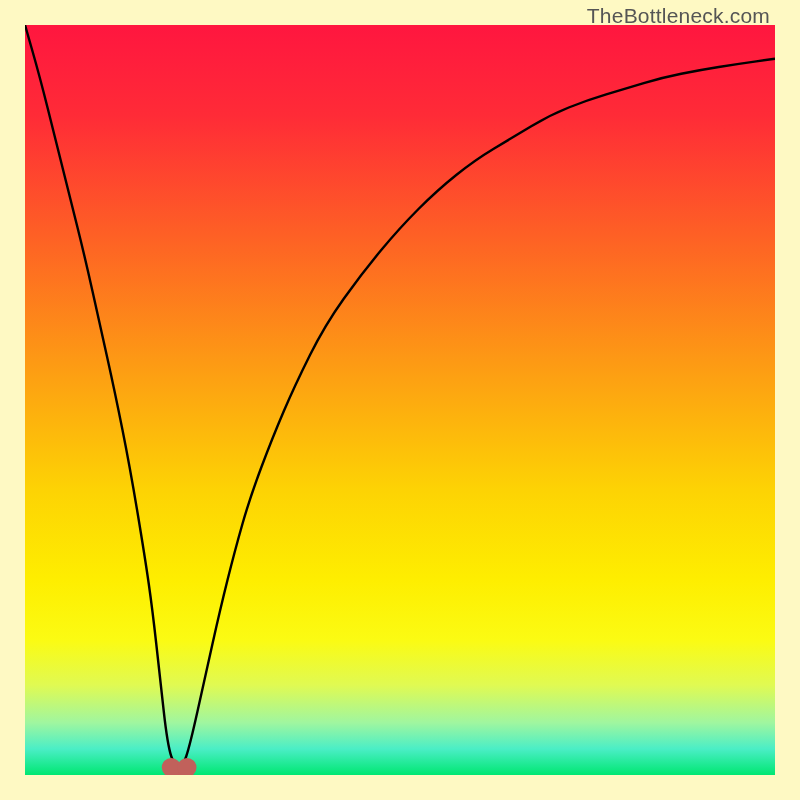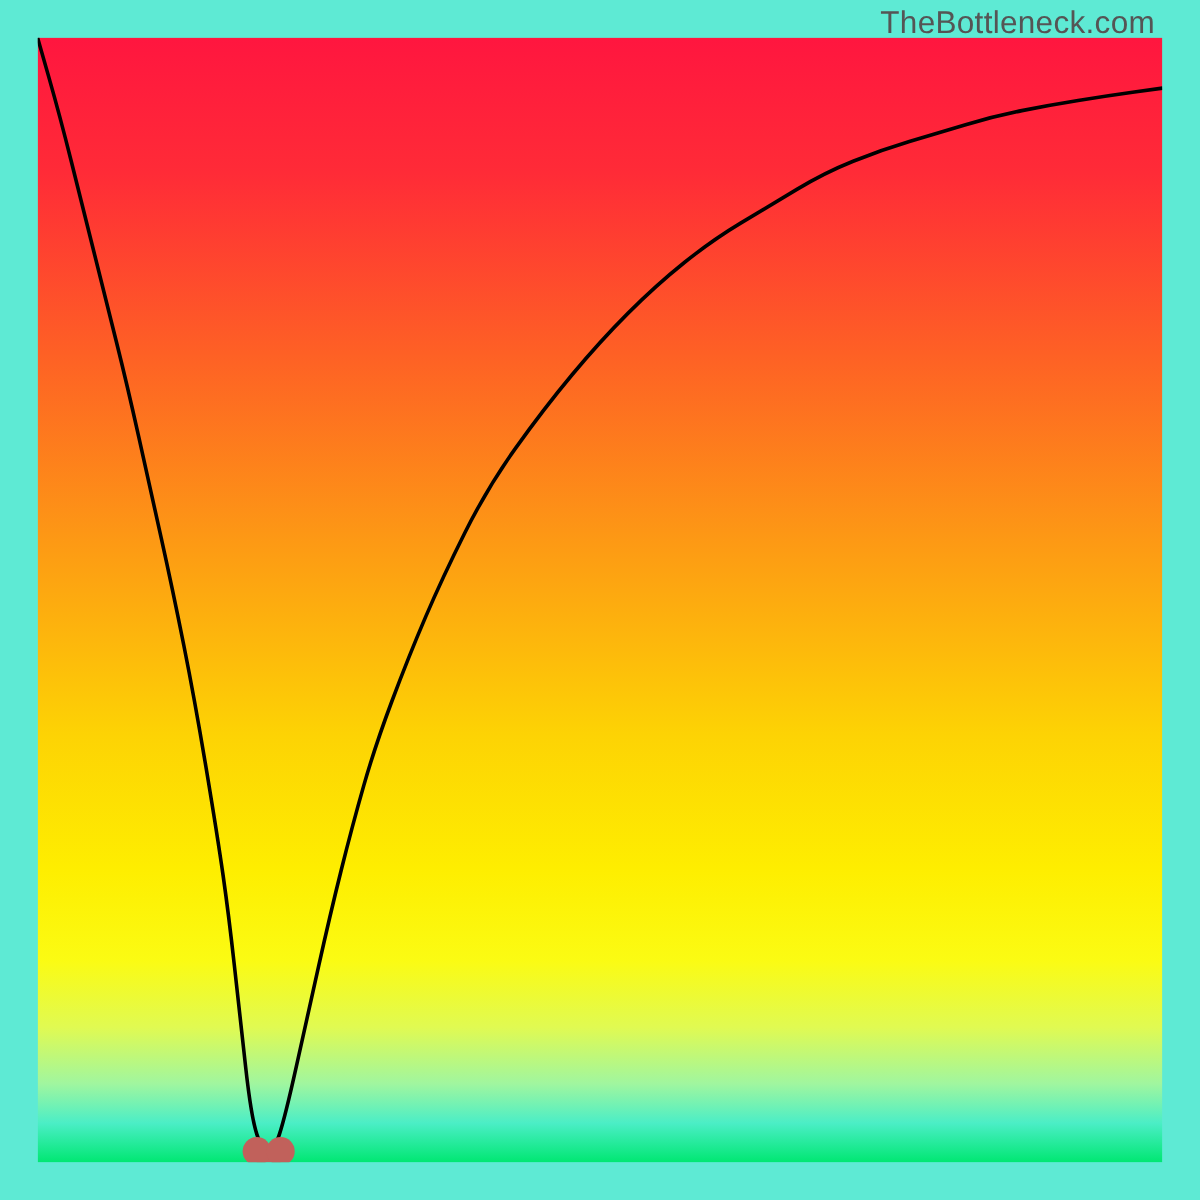--- a/index.html
+++ b/index.html
@@ -8,21 +8,21 @@
     width: 800px;
     height: 800px;
     overflow: hidden;
     background: #000;
     font-family: Arial, Helvetica, sans-serif;
   }
   .frame {
     position: absolute;
     left: 0; top: 0;
     width: 800px; height: 800px;
-    background: #5eead4;
+    background: #fef9c3;
   }
   .plot {
     position: absolute;
     left: 25px;
     top: 25px;
     width: 750px;
     height: 750px;
     overflow: hidden;
   }
   .gradient-bg {

